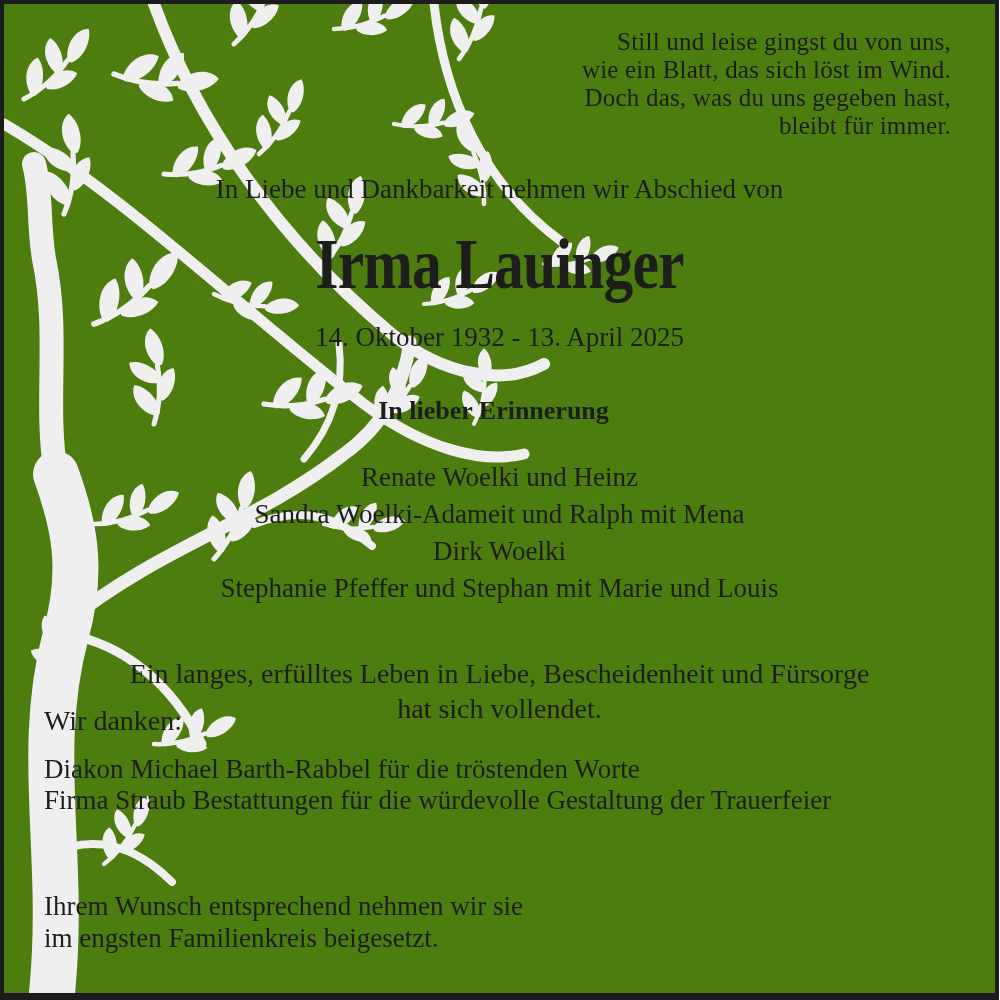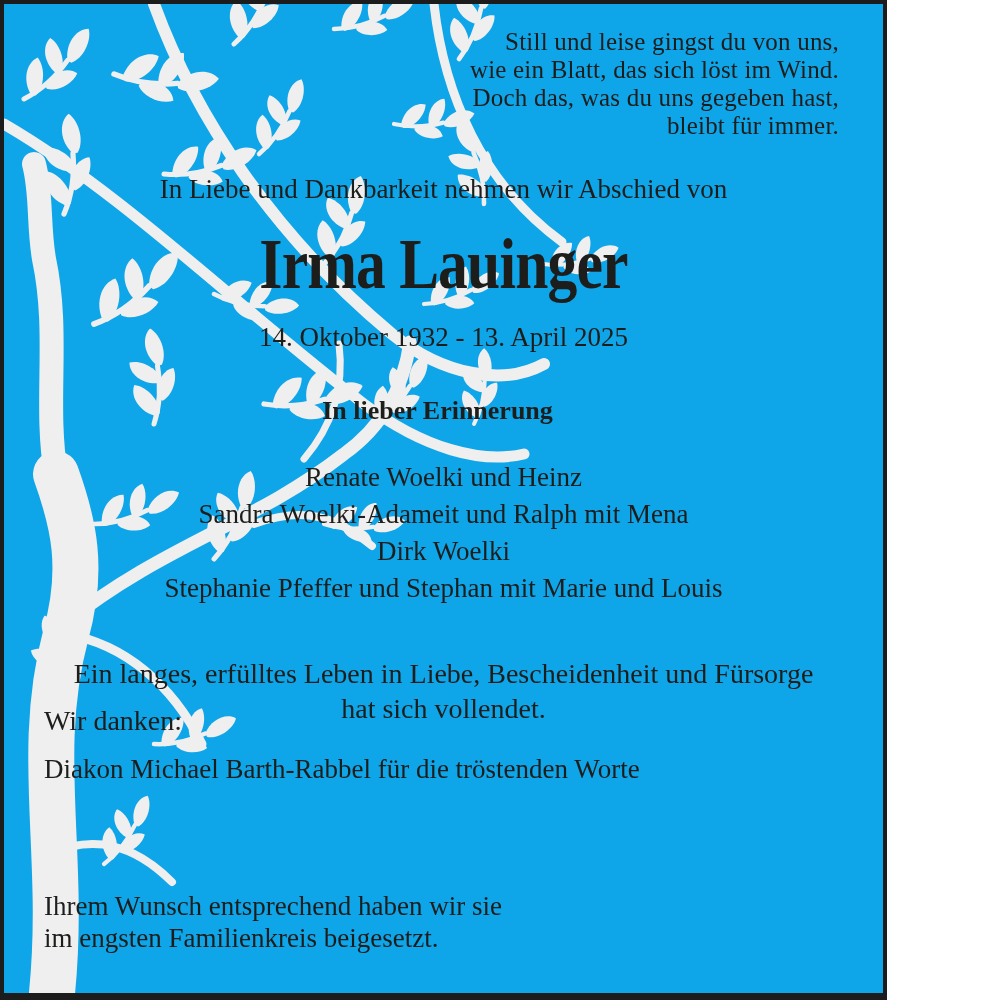--- a/index.html
+++ b/index.html
@@ -1,23 +1,23 @@
 <!DOCTYPE html>
 <html><head>
 <meta charset="utf-8">
 <style>
   html, body { margin: 0; padding: 0; background: #ffffff; }
   .frame {
     position: relative;
-    width: 887px;
+    width: 999px;
     height: 1000px;
     box-sizing: border-box;
     border: 4px solid #1c1c1c;
     border-bottom-width: 7px;
-    background: #0ea5e9;
+    background: #4d7c0f;
     overflow: hidden;
     font-family: "Liberation Serif", "DejaVu Serif", serif;
     color: #1d1d1b;
   }
   .watermark {
     position: absolute;
     left: 0; top: 0;
     z-index: 0;
     pointer-events: none;
   }
@@ -161,20 +161,21 @@
   </div>
 
   <div class="txt closing">
     <div>Ein langes, erfülltes Leben in Liebe, Bescheidenheit und Fürsorge</div>
     <div>hat sich vollendet.</div>
   </div>
 
   <div class="txt thanks-intro">Wir danken:</div>
   <div class="txt thanks-list">
     <div>Diakon Michael Barth-Rabbel für die tröstenden Worte</div>
+    <div>Firma Straub Bestattungen für die würdevolle Gestaltung der Trauerfeier</div>
   </div>
 
   <div class="txt burial">
-    <div>Ihrem Wunsch entsprechend haben wir sie</div>
+    <div>Ihrem Wunsch entsprechend nehmen wir sie</div>
     <div>im engsten Familienkreis beigesetzt.</div>
   </div>
 
 </div>
 
 </body></html>

